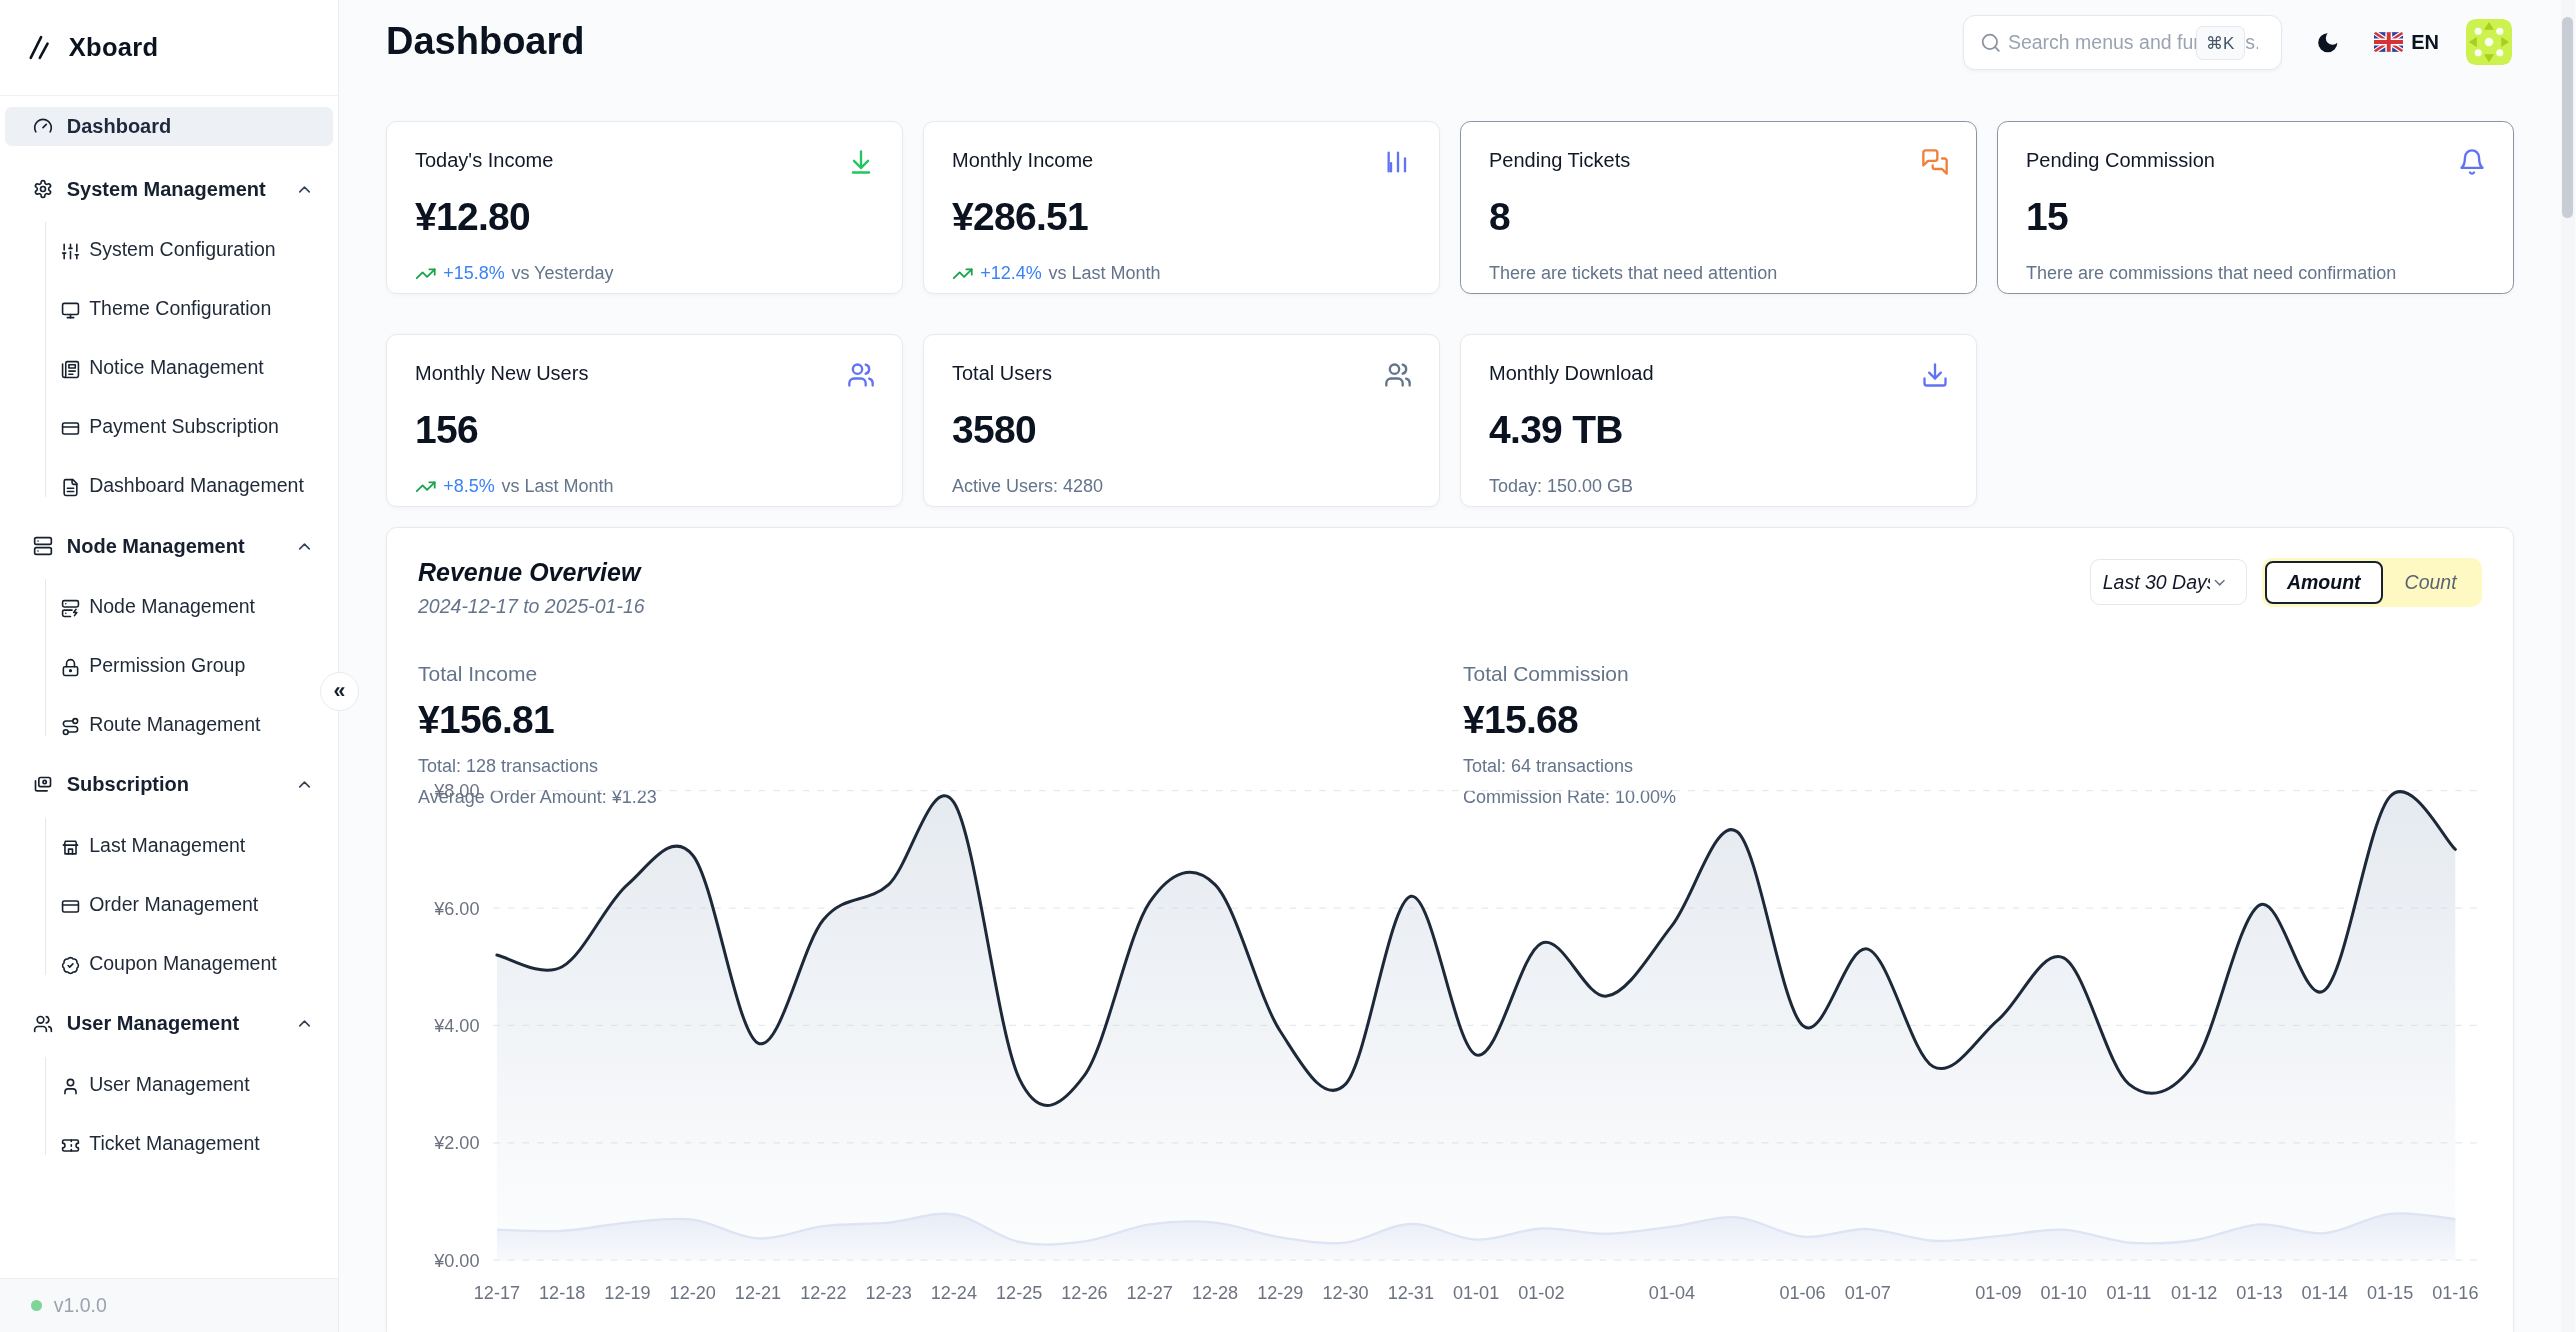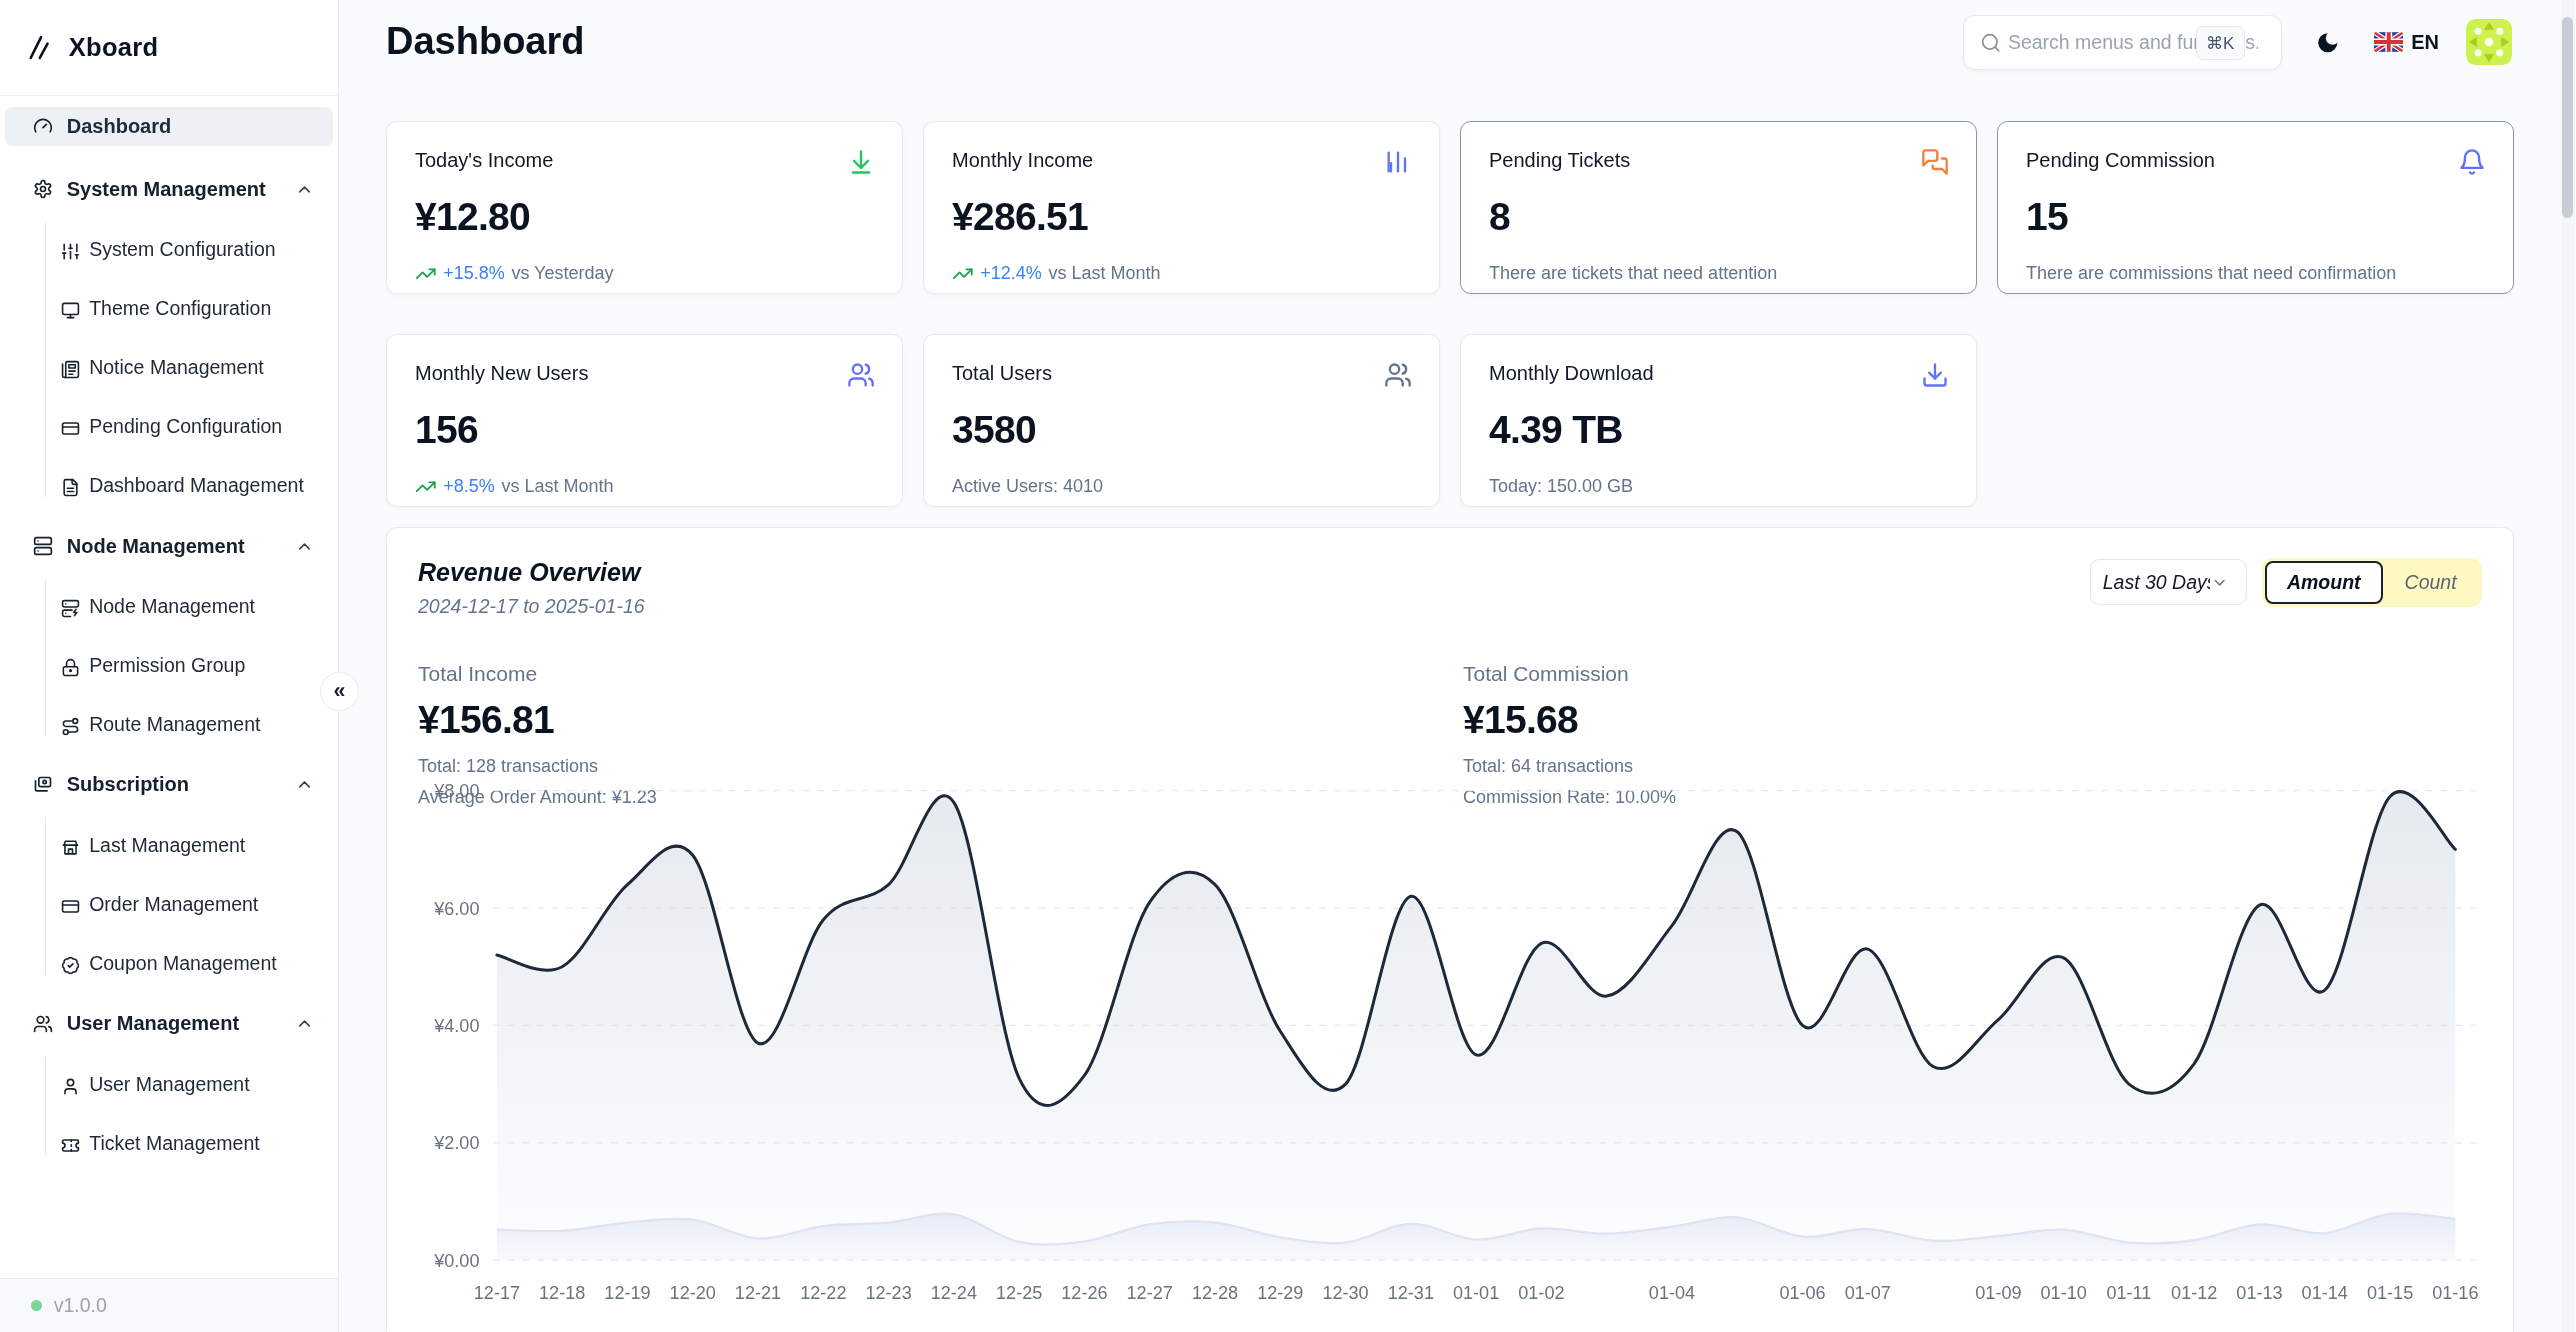--- a/index.html
+++ b/index.html
@@ -157,21 +157,21 @@
                 <path d="M4 22h16a2 2 0 0 0 2-2V4a2 2 0 0 0-2-2H8a2 2 0 0 0-2 2v16a2 2 0 0 1-4 0V5"></path>
                 <path d="M10 6h8v4h-8V6Z"></path>
               </svg></span>
           <span>Notice Management</span>
         </div>
         <div class="sub-item">
           <span class="ic"><svg viewBox="0 0 24 24" fill="none" stroke="currentColor" stroke-width="2" stroke-linecap="round" stroke-linejoin="round" style="width:100%;height:100%">
                 <rect width="20" height="14" x="2" y="5" rx="2"></rect>
                 <line x1="2" x2="22" y1="10" y2="10"></line>
               </svg></span>
-          <span>Pending Configuration</span>
+          <span>Payment Subscription</span>
         </div>
         <div class="sub-item">
           <span class="ic"><svg viewBox="0 0 24 24" fill="none" stroke="currentColor" stroke-width="2" stroke-linecap="round" stroke-linejoin="round" style="width:100%;height:100%">
                 <path d="M15 2H6a2 2 0 0 0-2 2v16a2 2 0 0 0 2 2h12a2 2 0 0 0 2-2V7Z"></path>
                 <path d="M14 2v4a2 2 0 0 0 2 2h4"></path>
                 <path d="M16 13H8"></path>
                 <path d="M16 17H8"></path>
               </svg></span>
           <span>Dashboard Management</span>
         </div>
@@ -432,21 +432,21 @@
       <div class="stat-card">
         <div class="stat-title">Total Users</div>
         <span class="stat-icon" style="color:#64748b"><svg viewBox="0 0 24 24" fill="none" stroke="currentColor" stroke-width="2" stroke-linecap="round" stroke-linejoin="round" style="width:100%;height:100%">
               <path d="M16 21v-2a4 4 0 0 0-4-4H6a4 4 0 0 0-4 4v2"></path>
               <circle cx="9" cy="7" r="4"></circle>
               <path d="M22 21v-2a4 4 0 0 0-3-3.87"></path>
               <path d="M16 3.13a4 4 0 0 1 0 7.75"></path>
             </svg></span>
         <div class="stat-value">3580</div>
         <div class="stat-sub">
-            <span>Active Users: 4010</span>
+            <span>Active Users: 4280</span>
           </div>
       </div>
 
 
       <div class="stat-card">
         <div class="stat-title">Monthly Download</div>
         <span class="stat-icon" style="color:#6172f3"><svg viewBox="0 0 24 24" fill="none" stroke="currentColor" stroke-width="2" stroke-linecap="round" stroke-linejoin="round" style="width:100%;height:100%">
               <path d="M21 15v4a2 2 0 0 1-2 2H5a2 2 0 0 1-2-2v-4"></path>
               <polyline points="7 10 12 15 17 10"></polyline>
               <line x1="12" x2="12" y1="15" y2="3"></line>

